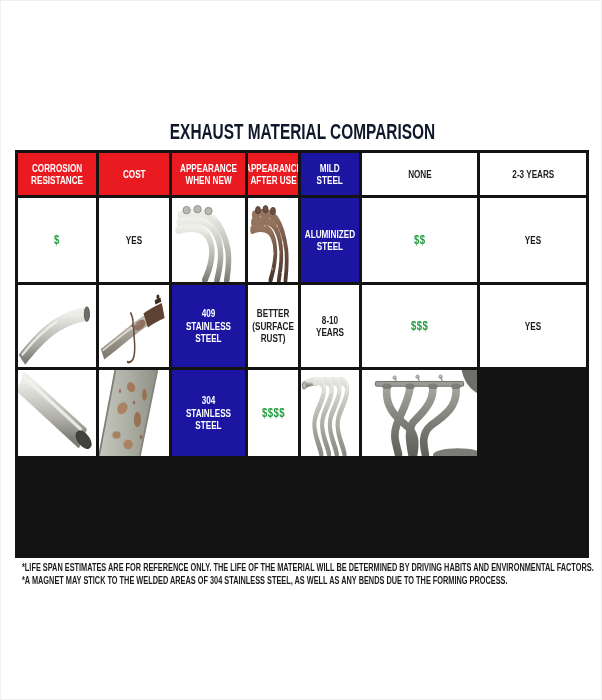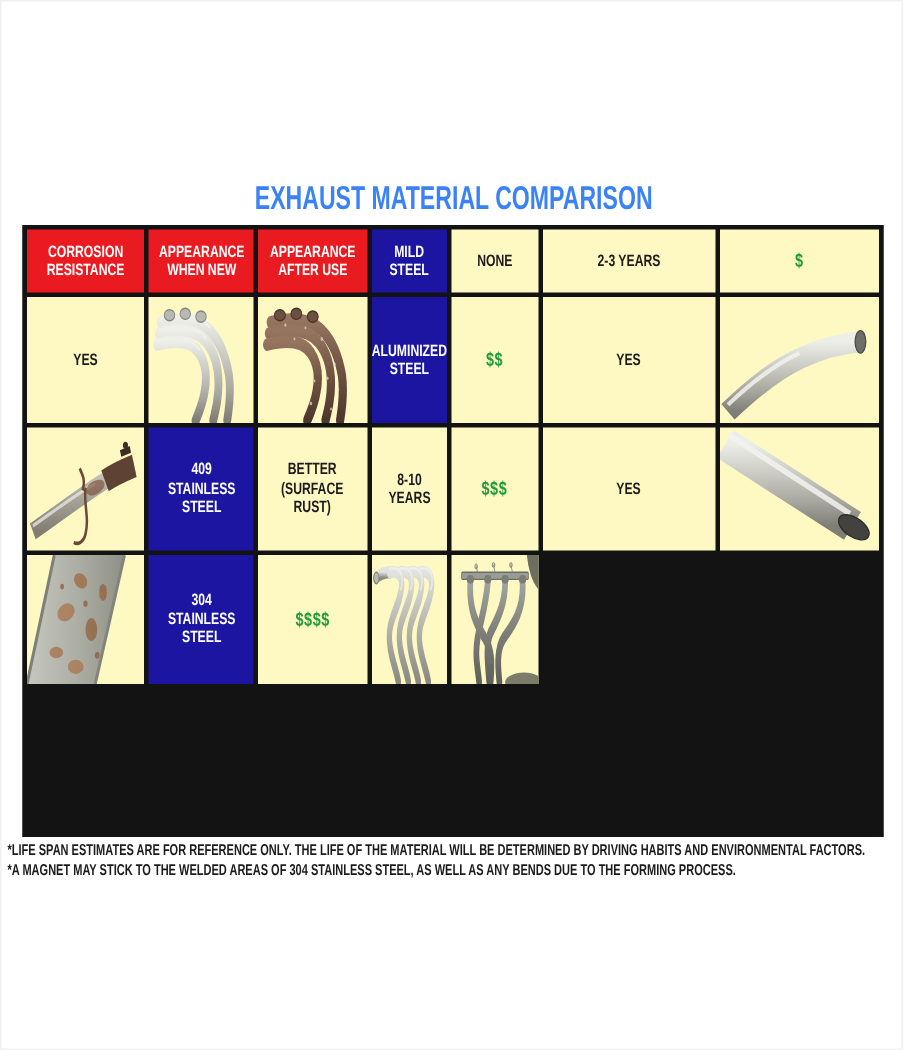--- a/index.html
+++ b/index.html
@@ -3,43 +3,43 @@
 <meta charset="utf-8">
 <style>
   html,body{margin:0;padding:0;background:#ffffff;}
   .page{
     position:relative;width:602px;height:700px;background:#ffffff;
     font-family:"Liberation Sans", sans-serif;font-weight:700;color:#151515;
     overflow:hidden;box-sizing:border-box;border:1px solid #f0f0f0;
   }
   .title{
     position:absolute;top:118px;left:0;width:602px;margin:0;
-    text-align:center;font-size:22px;line-height:26px;color:#3b82f6;
+    text-align:center;font-size:22px;line-height:26px;color:#0f172a;
     letter-spacing:0px;
   }
   .cond{display:inline-block;transform:scaleX(0.74);transform-origin:center;white-space:pre-line;}
   .title .cond{transform:scaleX(0.70);}
   .table{
     position:absolute;left:14px;top:149px;width:574px;height:408px;
     display:grid;box-sizing:border-box;
     grid-template-columns:78px 70px 73px 50px 58px 115px 106px;
     grid-template-rows:42px 84px 82px 86px 96px;
     gap:3px;background:#131313;border:3px solid #131313;
   }
   .cell{
     display:flex;align-items:center;justify-content:center;
-    background:#fef9c3;text-align:center;overflow:hidden;
+    background:#ffffff;text-align:center;overflow:hidden;
   }
   .cell.head{background:#e91b21;color:#ffffff;font-size:11px;line-height:12px;}
   .cell.mat{background:#1b15a2;color:#ffffff;font-size:11px;line-height:12.5px;}
   .cell.txt{font-size:11px;line-height:12.5px;color:#1c1c1c;}
   .cell.cost{color:#219b3d;font-size:13px;letter-spacing:0.5px;}
   .cell.photo{padding:0;}
   .cell.photo svg{display:block;width:100%;height:100%;}
-  .footnotes{position:absolute;left:4px;top:560px;width:570px;}
+  .footnotes{position:absolute;left:21px;top:560px;width:570px;}
   .footnote{font-size:10.5px;line-height:13px;color:#1b1b1b;white-space:nowrap;}
   .footnote .cond{transform:scaleX(0.70);transform-origin:left center;white-space:nowrap;}
 </style>
 </head>
 <body>
 
 <svg width="0" height="0" style="position:absolute" aria-hidden="true">
   <defs>
     <linearGradient id="gSilver" x1="0" y1="0" x2="0" y2="1">
       <stop offset="0" stop-color="#eeeee9"></stop>
@@ -77,20 +77,23 @@
 
 <div class="page">
 
   <h1 class="title"><span class="cond">EXHAUST MATERIAL COMPARISON</span></h1>
 
   <div class="table">
 
     <div class="cell head">
         <span class="cond">CORROSION
 RESISTANCE</span>
+      </div>
+    <div class="cell head">
+        <span class="cond">COST</span>
       </div>
     <div class="cell head">
         <span class="cond">APPEARANCE
 WHEN NEW</span>
       </div>
     <div class="cell head">
         <span class="cond">APPEARANCE
 AFTER USE</span>
       </div>
 

